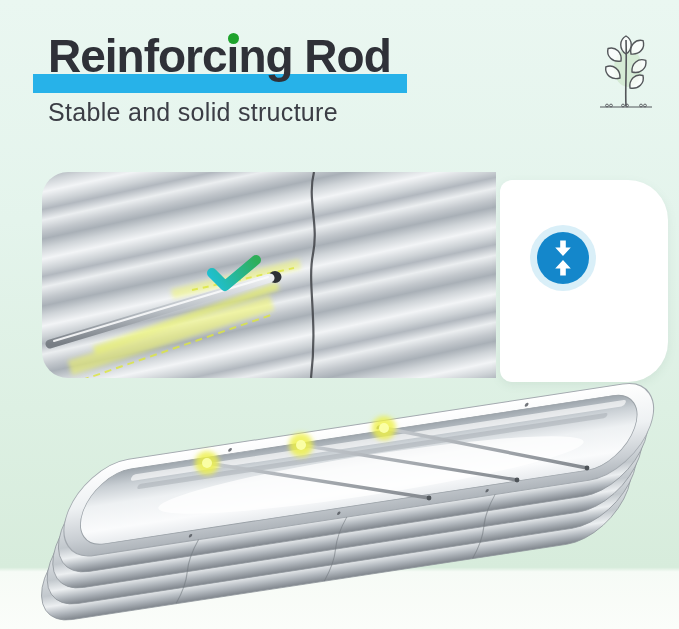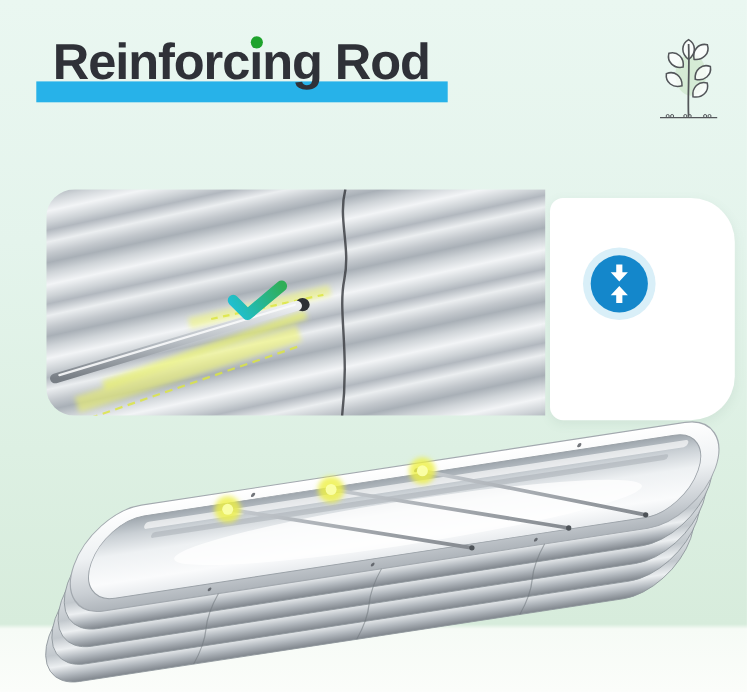--- a/index.html
+++ b/index.html
@@ -42,20 +42,21 @@
   
   .bed { position:absolute; left:0; top:368px; width:679px; height:261px; display:block; }
 </style>
 </head>
 <body>
 
 <div class="stage">
 
   <div class="underline-bar"></div>
   <h1 class="page-title"><span>Reinforc</span><span class="accent-i">i</span><span>ng Rod</span></h1>
+  <p class="subtitle">Stable and solid structure</p>
 
   <svg class="plant" viewBox="0 0 58 84">
     <ellipse cx="31" cy="40" rx="14" ry="19" fill="#cfe7cc" opacity="0.75"></ellipse>
     <g fill="rgba(255,255,255,0.7)" stroke="#53565a" stroke-width="1.4">
       <path d="M29,12 C22,7 22,-2 29,-6 C36,-2 36,7 29,12 Z" transform="translate(0,14)"></path>
       <path d="M0,0 C-7,-5 -7,-14 0,-18 C7,-14 7,-5 0,0 Z" transform="translate(34,26) rotate(42)"></path>
       <path d="M0,0 C-7,-5 -7,-14 0,-18 C7,-14 7,-5 0,0 Z" transform="translate(24,33) rotate(-46)"></path>
       <path d="M0,0 C-7,-5 -7,-14 0,-18 C7,-14 7,-5 0,0 Z" transform="translate(35,44) rotate(50)"></path>
       <path d="M0,0 C-7,-5 -7,-14 0,-18 C7,-14 7,-5 0,0 Z" transform="translate(23,50) rotate(-52)"></path>
       <path d="M0,0 C-7,-5 -7,-14 0,-18 C7,-14 7,-5 0,0 Z" transform="translate(33,60) rotate(46)"></path>

